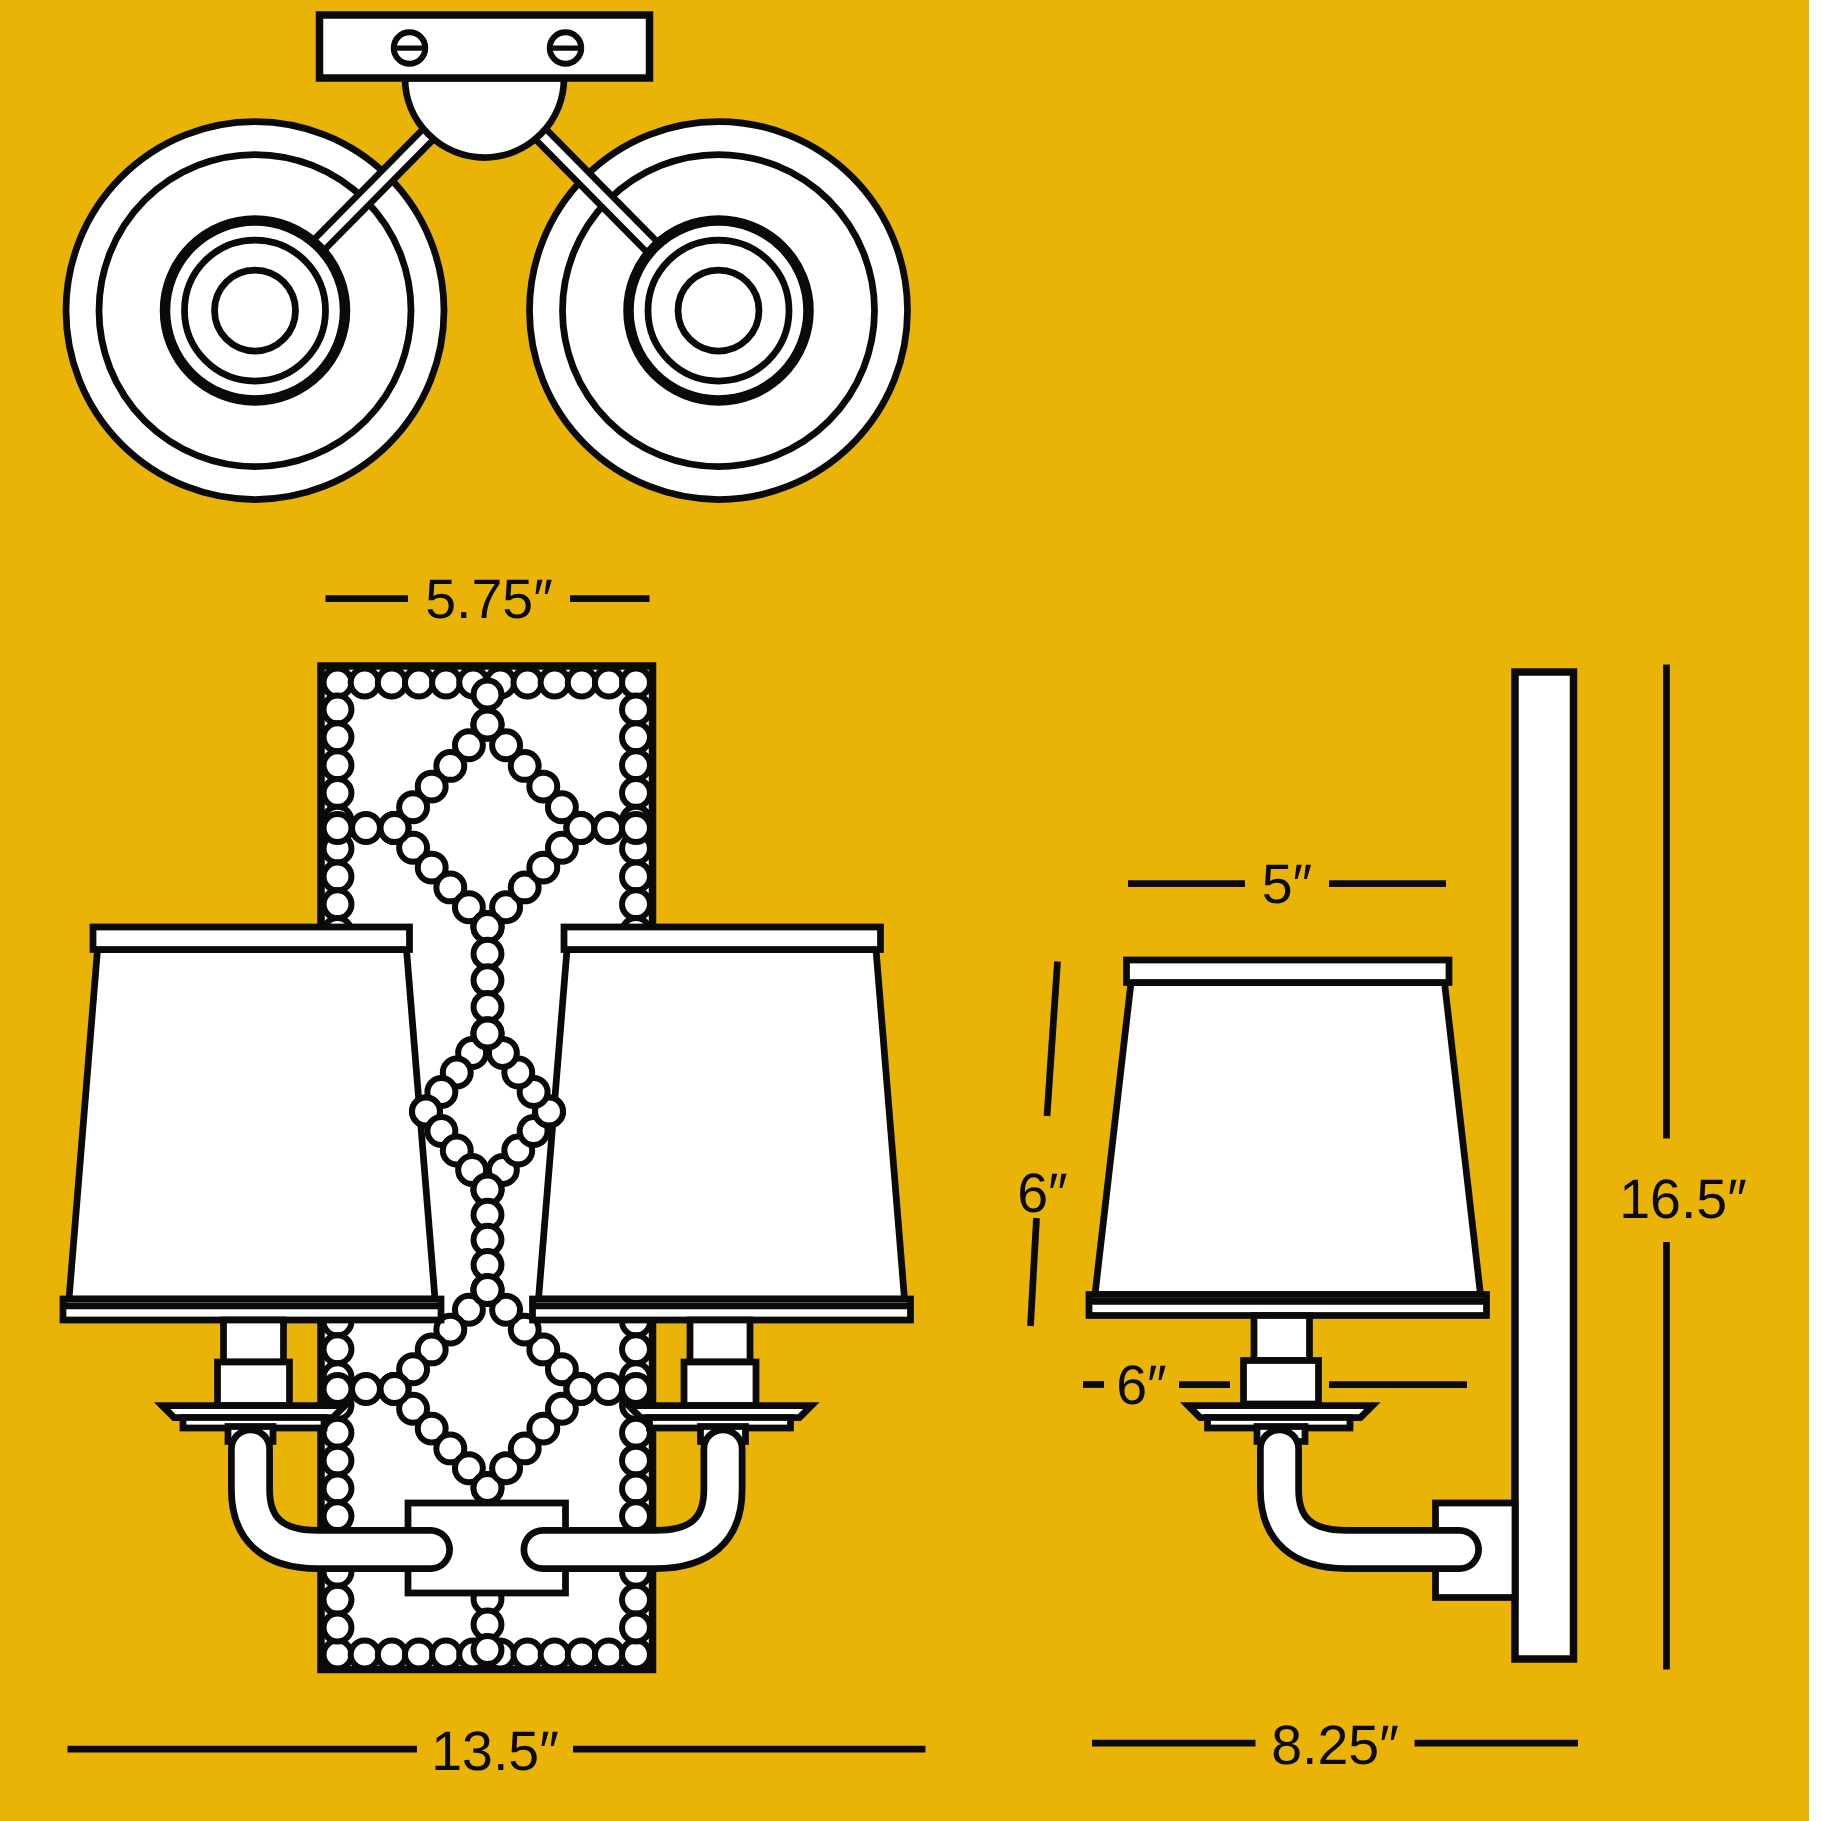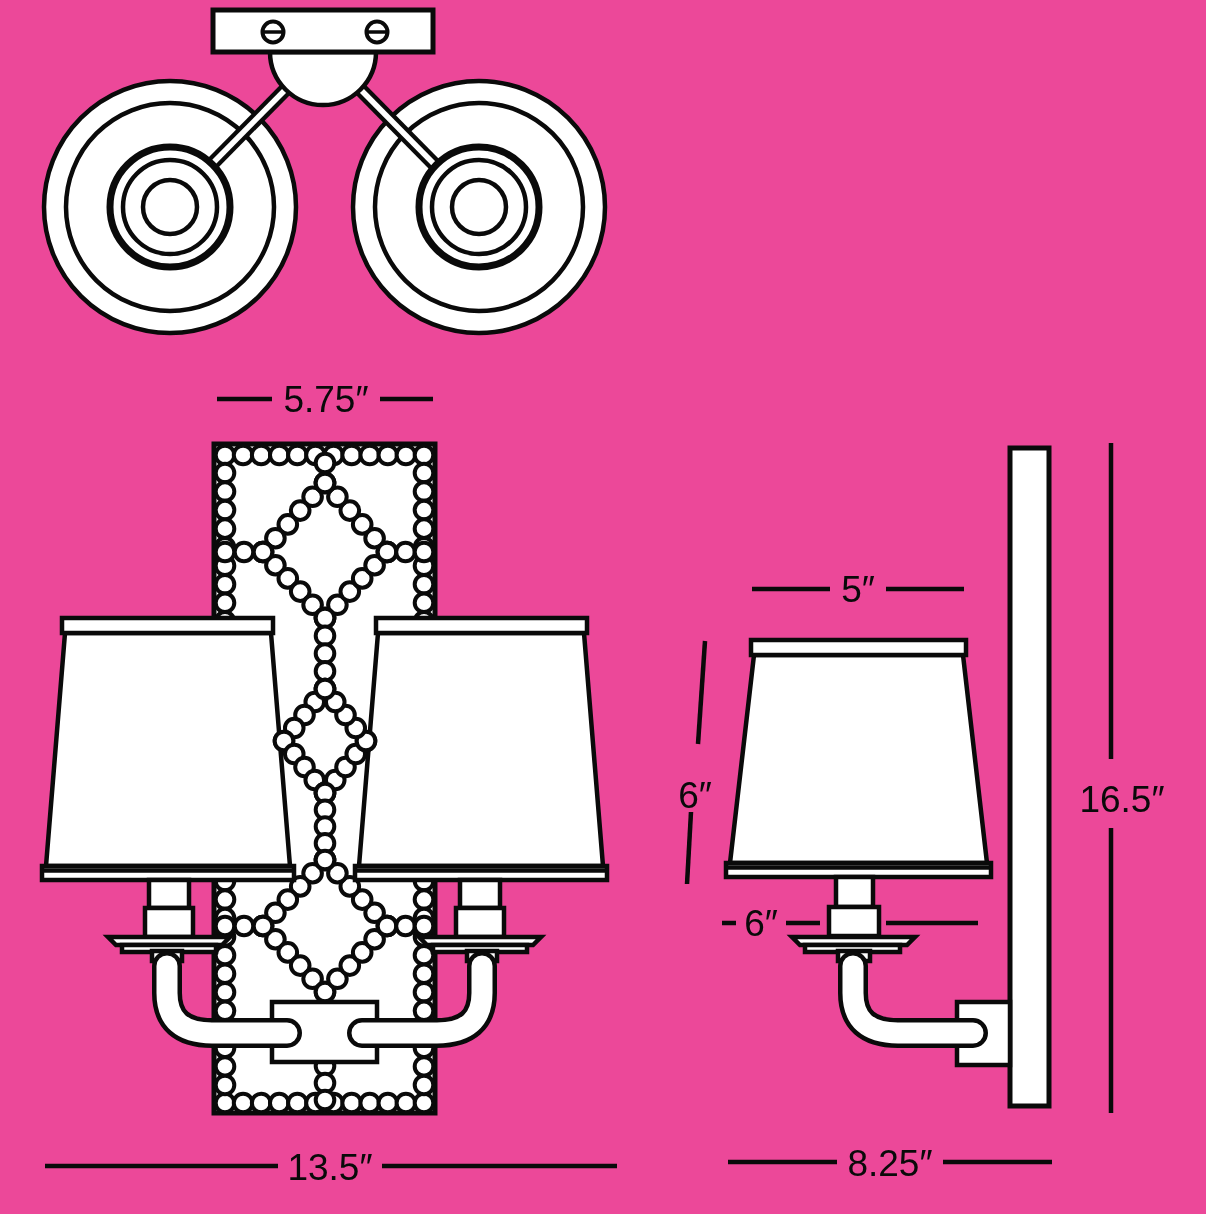--- a/index.html
+++ b/index.html
@@ -1,16 +1,16 @@
 <!DOCTYPE html>
 <html><head>
 <meta charset="utf-8">
 <style>
   html,body{margin:0;padding:0;background:#ffffff;}
-  .stage{width:1206px;height:1214px;position:relative;background:#ec4899;overflow:hidden;}
+  .stage{width:1206px;height:1214px;position:relative;background:#eab308;overflow:hidden;}
   svg{display:block;}
   text{font-family:"Liberation Sans","DejaVu Sans",sans-serif;font-size:37px;fill:#0a0a0a;}
   .ln{stroke:#0a0a0a;stroke-width:4.5;fill:none;}
   .shape{stroke:#0a0a0a;stroke-width:4.5;fill:#ffffff;}
 </style>
 </head>
 <body>
 
 <div class="stage">
 <svg width="1214" height="1214" viewBox="0 0 1214 1214">

